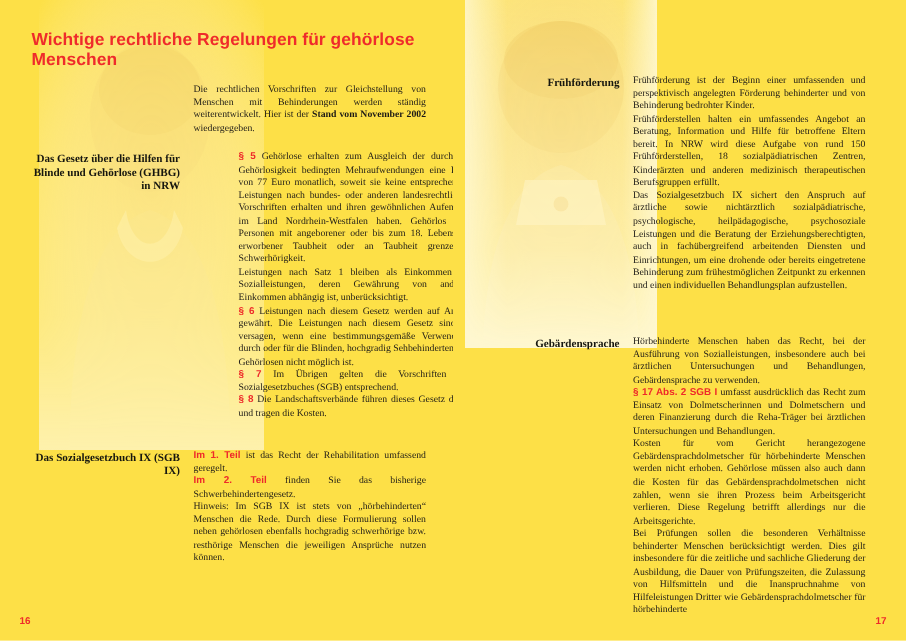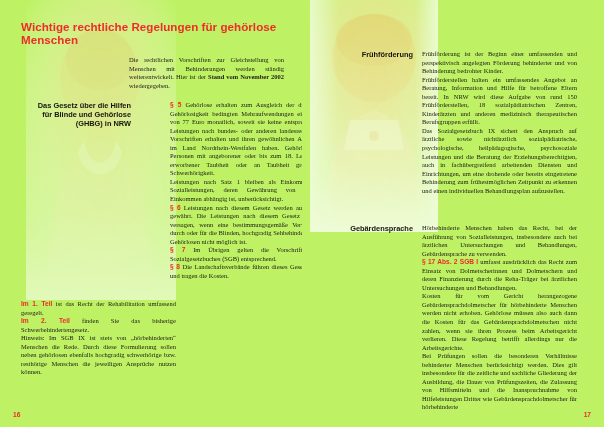--- a/index.html
+++ b/index.html
@@ -3,41 +3,41 @@
 <meta charset="utf-8">
 <style>
   html,body{margin:0;padding:0;}
   body{
     width:604px;height:427px;overflow:hidden;
     background:#ffffff;
     font-family:"Liberation Serif", serif;
     position:relative;
   }
   #spread{position:absolute;inset:0;display:flex;}
-  .page{position:relative;width:302px;height:427px;overflow:hidden;background:#bef264;}
+  .page{position:relative;width:302px;height:427px;overflow:hidden;background:#fde047;}
 
   
   .ghost{position:absolute;pointer-events:none;overflow:hidden;}
   .ghost-left{left:26px;top:0;width:150px;height:300px;opacity:.55;}
   .ghost-right{left:8px;top:0;width:128px;height:232px;opacity:.75;}
   .gfill{position:absolute;inset:0;}
 
   
   .title{
     position:absolute;left:21px;top:20px;width:270px;
     color:#ef2b2b;
     font-family:"Liberation Sans", sans-serif;
     font-weight:bold;font-size:11.6px;letter-spacing:.05px;
     line-height:13px;
   }
   .row{position:absolute;display:flex;}
   .label{
     width:108px;flex:0 0 108px;text-align:right;
     padding-right:9px;box-sizing:border-box;
-    font-family:Liberation Sans, sans-serif;
+    font-family:Liberation Serif, serif;
     font-weight:bold;font-size:7.4px;line-height:9.1px;
     color:#16160f;
   }
   .body{
     width:155px;flex:0 0 155px;
     font-size:6.5px;line-height:8.55px;
     text-align:justify;text-justify:inter-word;
     color:#1d1a16;
     hyphens:manual;
   }
@@ -84,32 +84,33 @@
 
     <div class="title">Wichtige rechtliche Regelungen für gehörlose Menschen</div>
 
     <div class="row" style="left:21px;top:56px;">
       <div class="label"></div>
       <div class="body">
         <p><span>Die rechtlichen Vorschriften zur Gleichstellung von Menschen mit Behinderungen werden ständig weiterentwickelt. Hier ist der </span><span class="b">Stand vom November 2002</span><span> wiedergegeben.</span></p>
       </div>
     </div>
 
-    <div class="row" style="left:32px;top:101px;gap:30px;">
+    <div class="row" style="left:21px;top:101px;gap:30px;">
       <div class="label">Das Gesetz über die Hilfen für Blinde und Gehörlose (GHBG) in NRW</div>
       <div class="body">
         <p><span class="red">§ 5</span> <span>Gehörlose erhalten zum Ausgleich der durch die Gehörlosigkeit bedingten Mehraufwendungen eine Hilfe von 77 Euro monatlich, soweit sie keine entsprechenden Leistungen nach bundes- oder anderen landesrechtlichen Vorschriften erhalten und ihren gewöhnlichen Aufenthalt im Land Nordrhein-Westfalen haben. Gehörlos sind Personen mit angeborener oder bis zum 18. Lebensjahr erworbener Taubheit oder an Taubheit grenzender Schwerhörigkeit.</span></p>
         <p><span>Leistungen nach Satz 1 bleiben als Einkommen bei Sozialleistungen, deren Gewährung von anderen Einkommen abhängig ist, unberücksichtigt.</span></p>
         <p><span class="red">§ 6</span> <span>Leistungen nach diesem Gesetz werden auf Antrag gewährt. Die Leistungen nach diesem Gesetz sind zu versagen, wenn eine bestimmungsgemäße Verwendung durch oder für die Blinden, hochgradig Sehbehinderten und Gehörlosen nicht möglich ist.</span></p>
         <p><span class="red">§ 7</span> <span>Im Übrigen gelten die Vorschriften des Sozialgesetzbuches (SGB) entsprechend.</span></p>
         <p><span class="red">§ 8</span> <span>Die Landschaftsverbände führen dieses Gesetz durch und tragen die Kosten.</span></p>
       </div>
     </div>
 
     <div class="row" style="left:21px;top:300px;">
+      <div class="label">Das Sozialgesetzbuch IX (SGB IX)</div>
       <div class="body">
         <p><span class="red">Im 1. Teil</span> <span>ist das Recht der Rehabilitation umfassend geregelt.</span></p>
         <p><span class="red">Im 2. Teil</span> <span>finden Sie das bisherige Schwerbehindertengesetz.</span></p>
         <p><span>Hinweis: Im SGB IX ist stets von „hörbehinderten“ Menschen die Rede. Durch diese Formulierung sollen neben gehörlosen ebenfalls hochgradig schwerhörige bzw. resthörige Menschen die jeweiligen Ansprüche nutzen können.</span></p>
       </div>
     </div>
 
     <div class="pageno l">16</div>
   </div>
 

